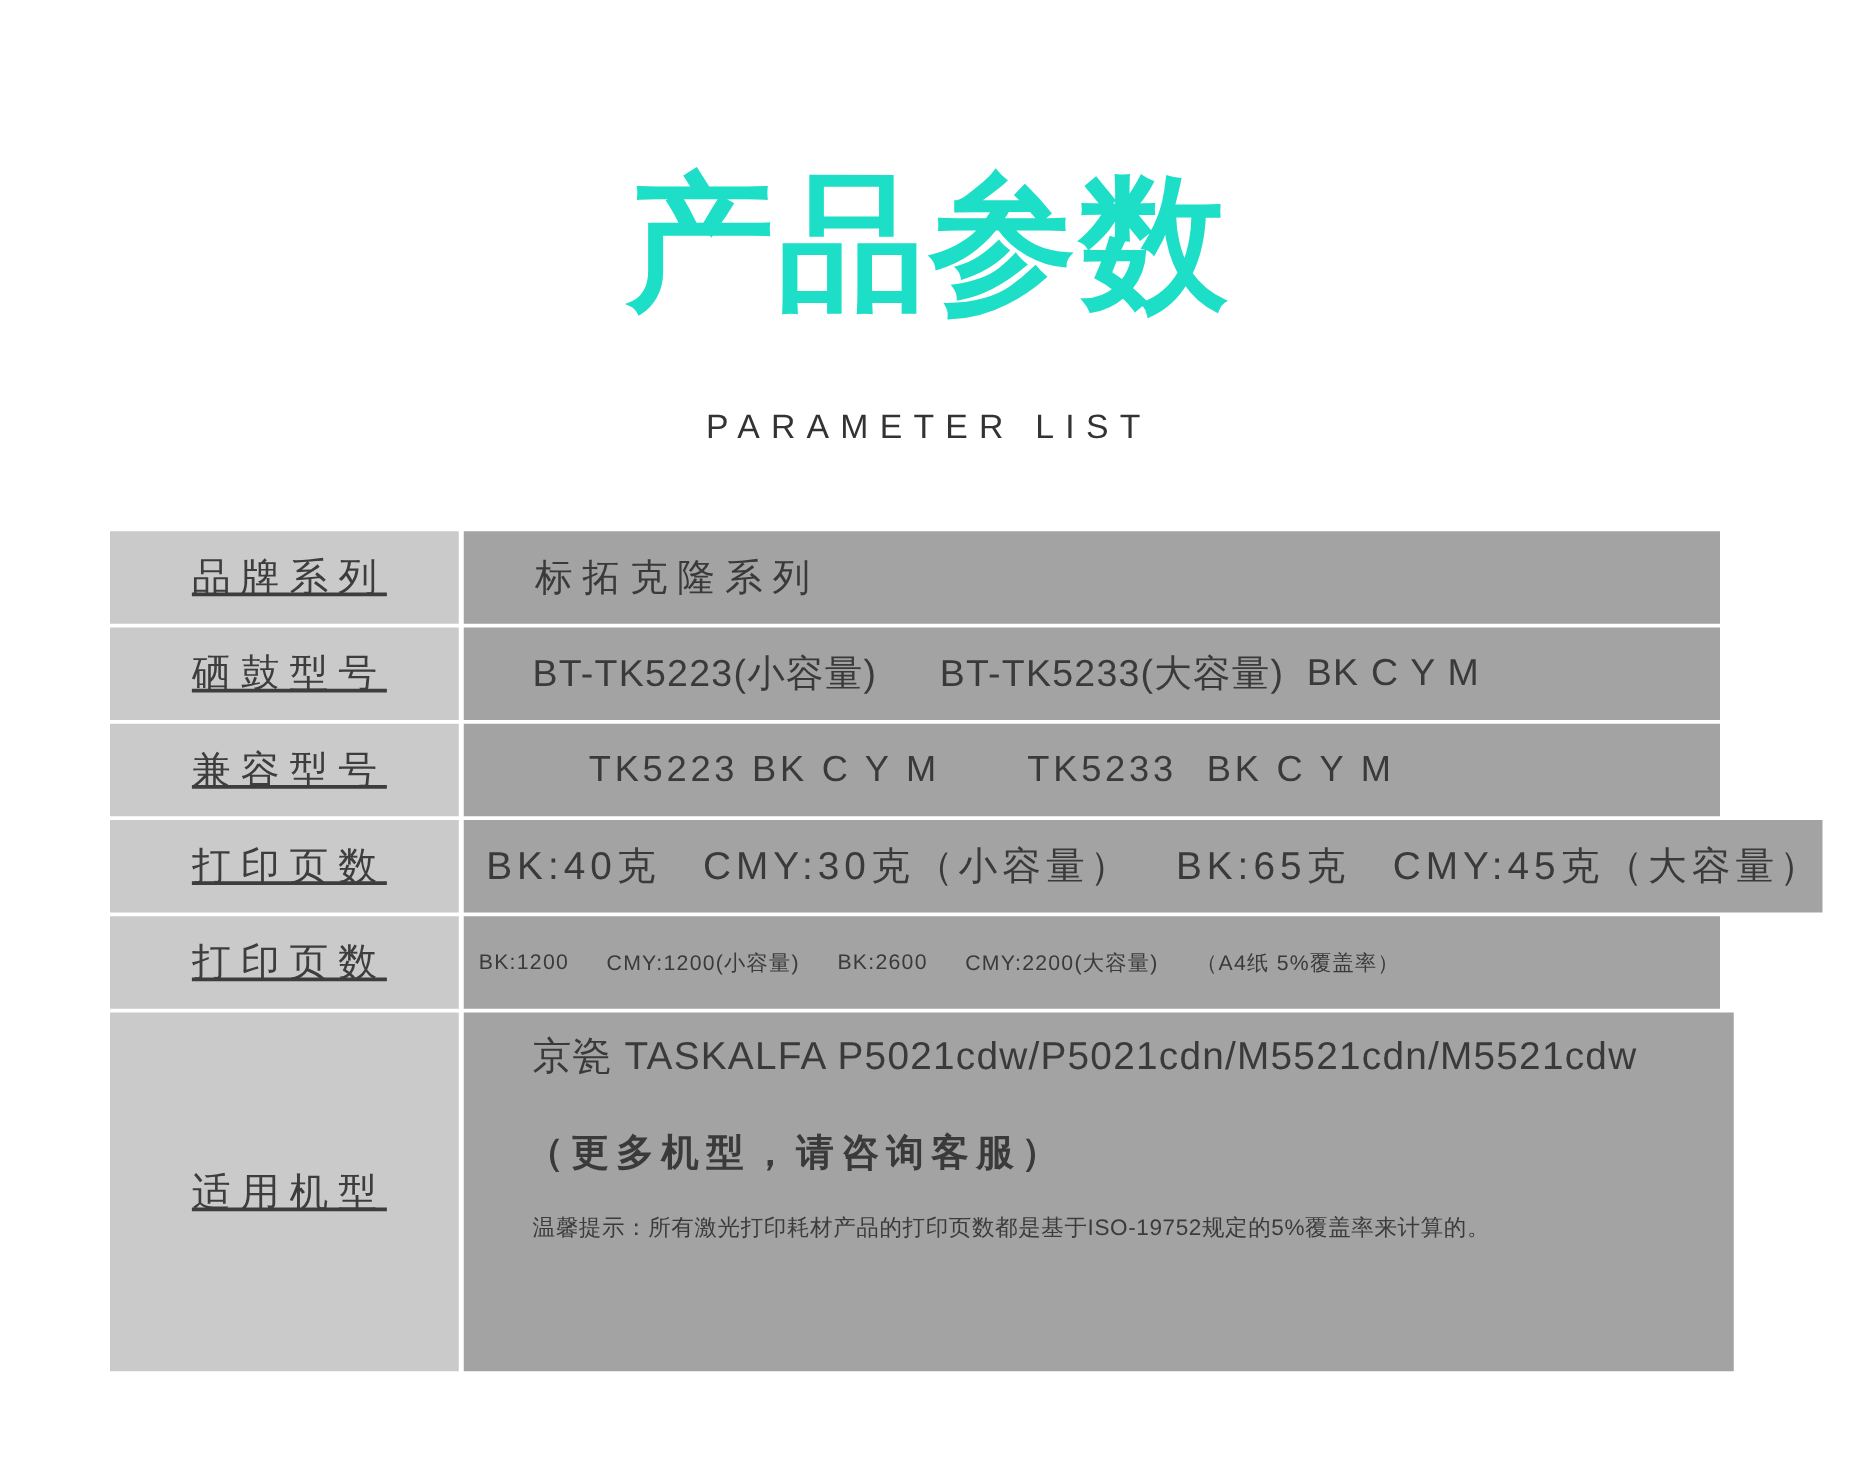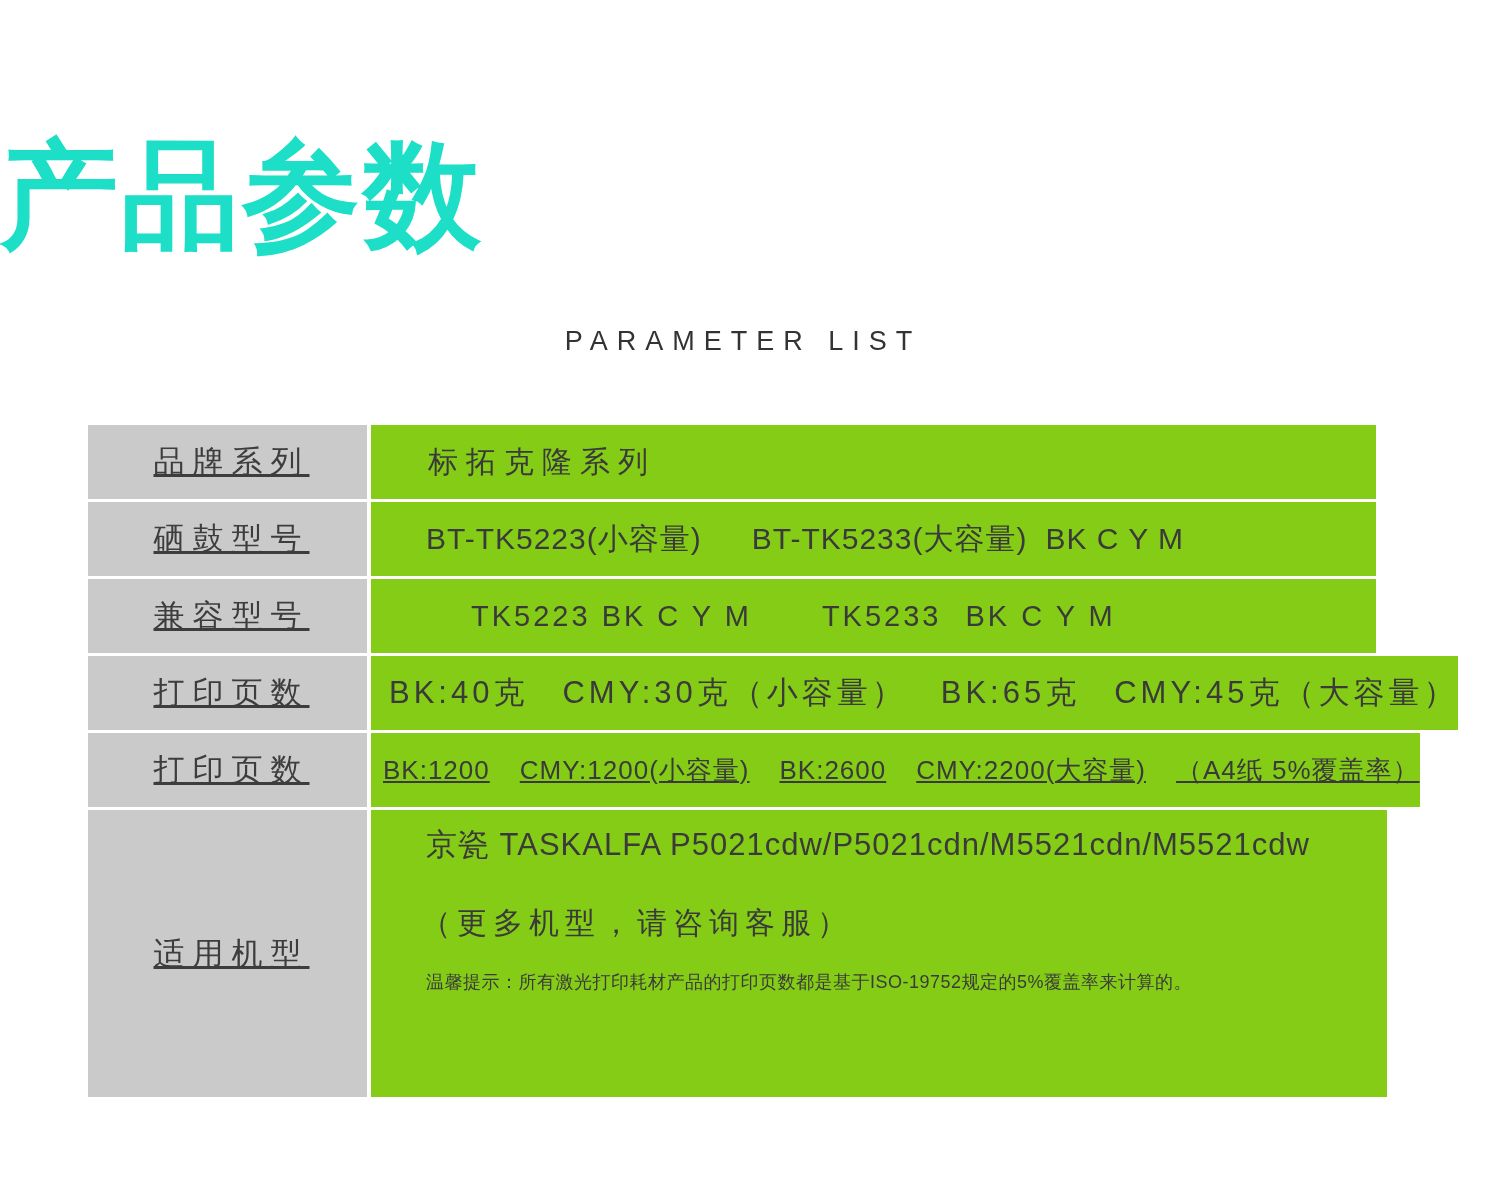--- a/index.html
+++ b/index.html
@@ -10,20 +10,21 @@
     background: #ffffff;
     overflow: hidden;
     font-family: "Liberation Sans", "DejaVu Sans", sans-serif;
     color: #3a3a3a;
   }
   .page { position: relative; width: 1486px; height: 1183px; }
 
   .title {
     margin: 0;
     padding-top: 136px;
+    text-align: center;
     font-size: 118px;
     line-height: 1.0;
     font-weight: 700;
     letter-spacing: 3px;
     color: #1ddfc8;
   }
   .subtitle {
     margin-top: 72px;
     text-align: center;
     font-size: 27px;
@@ -45,61 +46,62 @@
     display: flex;
     align-items: center;
     justify-content: center;
     font-size: 31px;
     letter-spacing: 8px;
     color: #3d3d3d;
     text-indent: 8px; 
     text-decoration: underline;
   }
   .value-cell {
-    background: #84cc16;
+    background: #a3a3a3;
     margin-left: 4px;
     flex: 1;
     display: flex;
     align-items: center;
   }
   .row-std { height: 74px; }
   .row-std .value-cell { margin-right: 11px; }
   .part { display: inline-block; white-space: pre; }
 
   .r1 .value-cell { padding-left: 57px; font-size: 30px; letter-spacing: 8px; }
   .r2 .value-cell { padding-left: 55px; font-size: 30px; letter-spacing: 1px; }
   .r2 .part:nth-child(1) { margin-right: 50px; }
   .r2 .part:nth-child(2) { margin-right: 18px; }
   .r3 .value-cell { padding-left: 100px; font-size: 29px; letter-spacing: 3px; }
   .r3 .part:nth-child(1) { margin-right: 70px; }
   .r3 .part:nth-child(2) { margin-right: 24px; }
   .r4 .value-cell { padding-left: 18px; font-size: 31px; letter-spacing: 4px; }
   .r4 .part { margin-right: 34px; }
   .r4 .part:last-child { margin-right: 0; }
-  .r5 .value-cell { padding-left: 12px; font-size: 26px; letter-spacing: 1px; text-decoration: underline; }
+  .r5 .value-cell { padding-left: 12px; font-size: 17px; letter-spacing: 1px; }
   .r5 .part { margin-right: 30px; }
   .r5 .part:last-child { margin-right: 0; }
 
   .row-models { height: 287px; }
   .row-models .value-cell {
     display: block;
     padding-top: 16px;
   }
   .models-printers {
     padding-left: 55px;
     font-size: 31px;
     letter-spacing: 1px;
     line-height: 1.2;
   }
   .models-more {
     margin-top: 42px;
     padding-left: 50px;
     font-size: 30px;
     letter-spacing: 6px;
     line-height: 1.2;
+    font-weight: bold;
   }
   .models-note {
     margin-top: 30px;
     padding-left: 55px;
     font-size: 18px;
     letter-spacing: 0.5px;
     color: #3b3b3b;
     line-height: 1.3;
   }
 </style>

